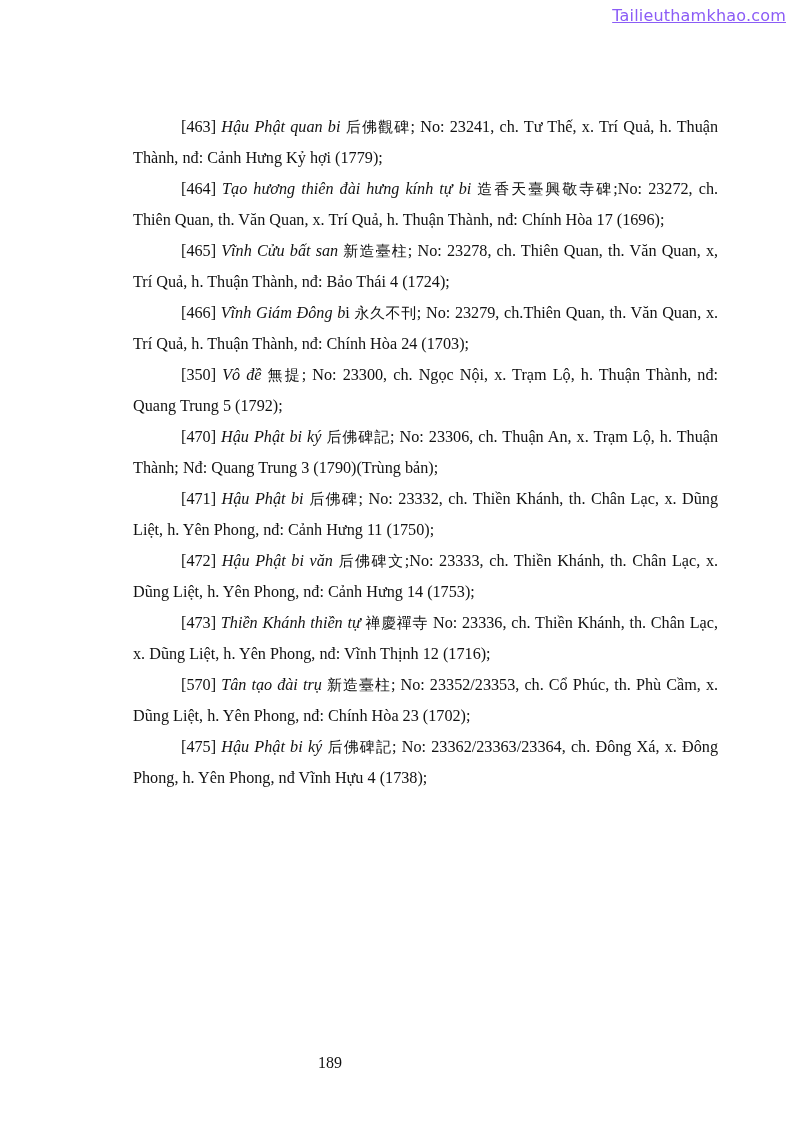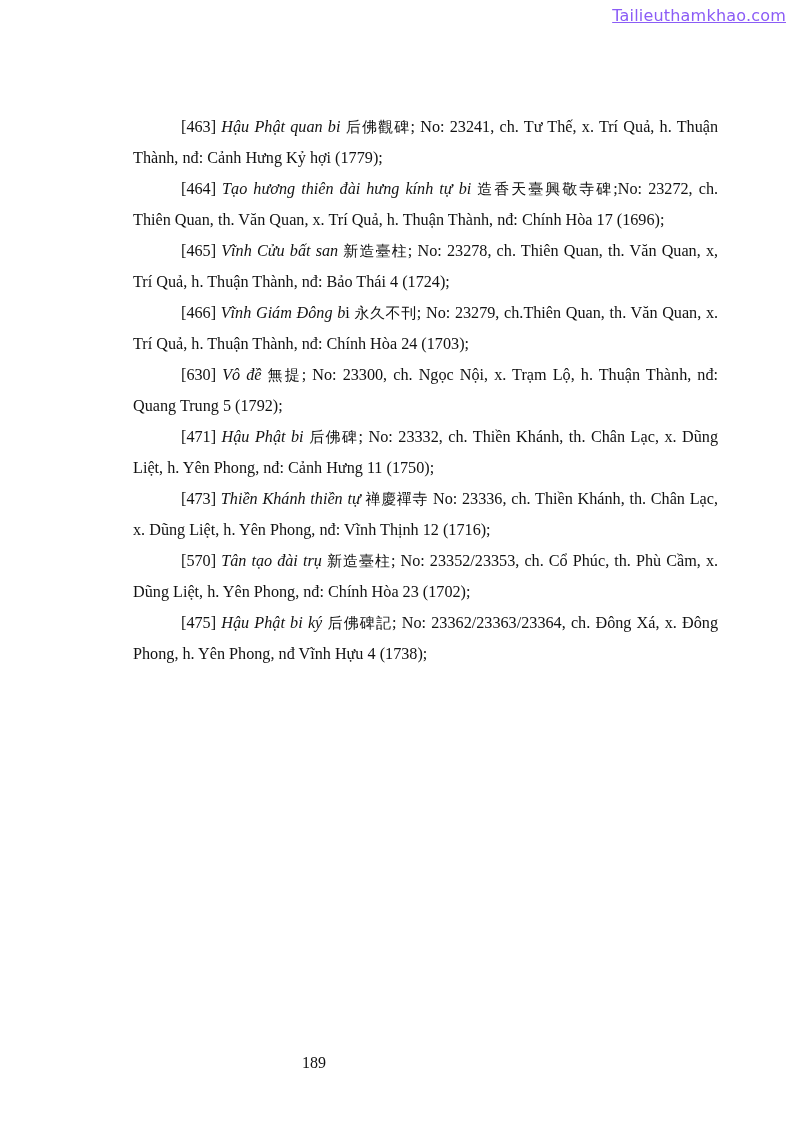--- a/index.html
+++ b/index.html
@@ -11,34 +11,36 @@
   }
   .page {
     position: absolute; left: 133px; top: 112px; width: 585px;
     font-family: "Liberation Serif", serif; font-size: 16.2px;
     line-height: 31px; color: #111111;
   }
   .entry { text-align: justify; text-indent: 48px; margin: 0; }
   .entry i { }
   .han { font-family: "DejaVu Sans", sans-serif; font-size: 15px; }
   .page-number {
-    position: absolute; top: 1054px; left: 0; width: 628px; text-align: center;
+    position: absolute; top: 1054px; left: 16px; width: 628px; text-align: center;
     font-family: "Liberation Serif", serif; font-size: 16px; color: #111;
   }
 </style>
 </head>
 <body>
 
 <div class="watermark">Tailieuthamkhao.com</div>
 
 <div class="page">
   <p class="entry"><span>[463]</span> <i>Hậu Phật quan bi</i> <span class="han">后佛觀碑</span><span>; </span><span>No: 23241, ch. Tư Thế, x. Trí Quả, h. Thuận Thành, nđ: Cảnh Hưng Kỷ hợi (1779);</span></p>
   <p class="entry"><span>[464]</span> <i>Tạo hương thiên đài hưng kính tự bi</i> <span class="han">造香天臺興敬寺碑</span><span>;</span><span>No: 23272, ch. Thiên Quan, th. Văn Quan, x. Trí Quả, h. Thuận Thành, nđ: Chính Hòa 17 (1696);</span></p>
   <p class="entry"><span>[465]</span> <i>Vĩnh Cửu bất san</i> <span class="han">新造臺柱</span><span>; </span><span>No: 23278, ch. Thiên Quan, th. Văn Quan, x, Trí Quả, h. Thuận Thành, nđ: Bảo Thái 4 (1724);</span></p>
   <p class="entry"><span>[466]</span> <i>Vĩnh Giám Đông b</i><span>i</span> <span class="han">永久不刊</span><span>; </span><span>No: 23279, ch.Thiên Quan, th. Văn Quan, x. Trí Quả, h. Thuận Thành, nđ: Chính Hòa 24 (1703);</span></p>
-  <p class="entry"><span>[630]</span> <i>Vô đề</i> <span class="han">無提</span><span>; </span><span>No: 23300, ch. Ngọc Nội, x. Trạm Lộ, h. Thuận Thành, nđ: Quang Trung 5 (1792);</span></p>
+  <p class="entry"><span>[350]</span> <i>Vô đề</i> <span class="han">無提</span><span>; </span><span>No: 23300, ch. Ngọc Nội, x. Trạm Lộ, h. Thuận Thành, nđ: Quang Trung 5 (1792);</span></p>
+  <p class="entry"><span>[470]</span> <i>Hậu Phật bi ký</i> <span class="han">后佛碑記</span><span>;  </span><span>No: 23306, ch. Thuận An, x. Trạm Lộ, h. Thuận Thành; Nđ: Quang Trung 3 (1790)(Trùng bản);</span></p>
   <p class="entry"><span>[471]</span> <i>Hậu Phật bi</i> <span class="han">后佛碑</span><span>; </span><span>No: 23332, ch. Thiền Khánh, th. Chân Lạc, x. Dũng Liệt, h. Yên Phong, nđ: Cảnh Hưng 11 (1750);</span></p>
+  <p class="entry"><span>[472]</span> <i>Hậu Phật bi văn</i> <span class="han">后佛碑文</span><span>;</span><span>No: 23333, ch. Thiền Khánh, th. Chân Lạc, x. Dũng Liệt, h. Yên Phong, nđ: Cảnh Hưng 14 (1753);</span></p>
   <p class="entry"><span>[473]</span> <i>Thiền Khánh thiền tự</i> <span class="han">禅慶禪寺</span><span> </span><span>No: 23336, ch. Thiền Khánh, th. Chân Lạc, x. Dũng Liệt, h. Yên Phong, nđ: Vĩnh Thịnh 12 (1716);</span></p>
   <p class="entry"><span>[570]</span> <i>Tân tạo đài trụ</i> <span class="han">新造臺柱</span><span>; </span><span>No: 23352/23353, ch. Cổ Phúc, th. Phù Cầm, x. Dũng Liệt, h. Yên Phong, nđ: Chính Hòa 23 (1702);</span></p>
   <p class="entry"><span>[475]</span> <i>Hậu Phật bi ký</i> <span class="han">后佛碑記</span><span>; </span><span>No: 23362/23363/23364, ch. Đông Xá, x. Đông Phong, h. Yên Phong, nđ Vĩnh Hựu 4 (1738);</span></p>
 </div>
 
 <div class="page-number">189</div>
 
 </body></html>

